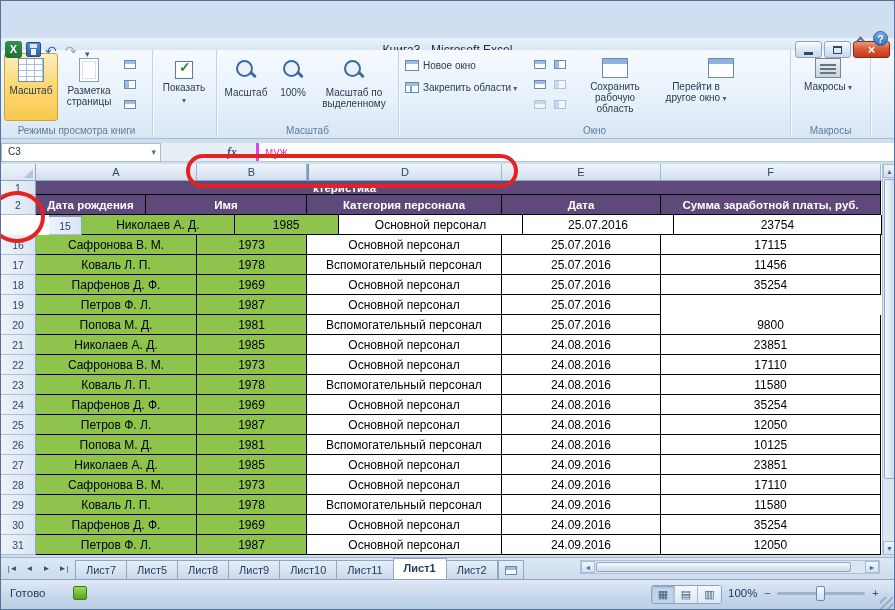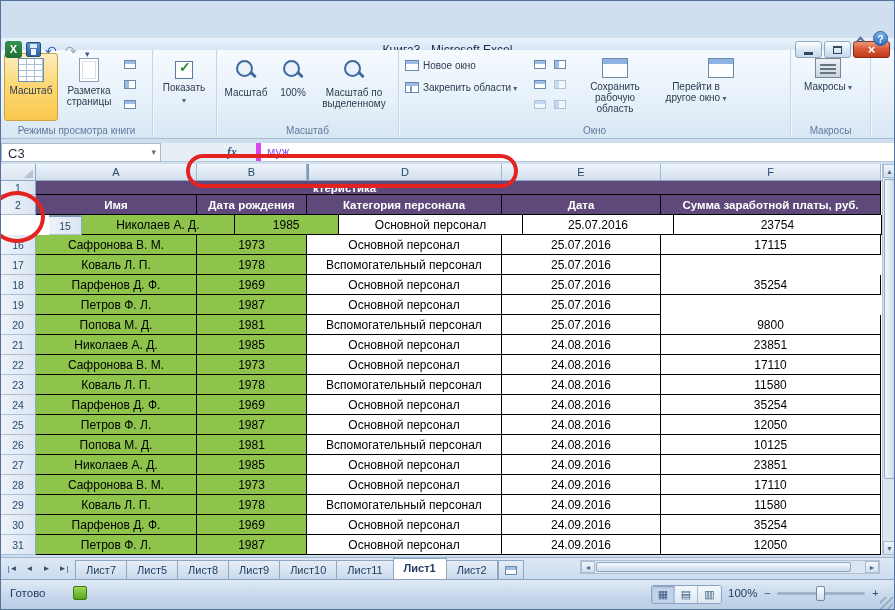--- a/index.html
+++ b/index.html
@@ -81,25 +81,25 @@
   .ic-freeze{width:14px;height:11px;border:1px solid #6b89ab;background:linear-gradient(#9dbde4 0 3px,#fff 3px);}
   .ic-freeze::after{content:"";position:absolute;left:4px;top:3px;bottom:0;width:2px;background:#6fa0d6;}
   .ic-tiny{width:12px;height:9px;border:1px solid #6b89ab;background:linear-gradient(#9dbde4 0 3px,#fff 3px);}
   .ic-tiny2{width:12px;height:9px;border:1px solid #6b89ab;background:linear-gradient(to right,#9dbde4 0 4px,#fff 4px);}
   .ic-macro{width:26px;height:20px;border:1px solid #7b8794;background:linear-gradient(#eef2f6,#c9d3de);}
   .ic-macro::before{content:"";position:absolute;left:4px;top:5px;right:4px;height:2px;background:#677482;box-shadow:0 4px 0 #677482,0 8px 0 #677482;}
 
   
   .fbar{position:absolute;top:142px;left:0;width:100%;height:19px;background:#e7eef6;border-bottom:1px solid #b8c8da;display:flex;align-items:center;}
   .namebox{position:relative;width:160px;height:19px;background:#fff;border:1px solid #a9bccf;
-    font-size:13px;color:#1c2c40;padding:2px 18px 0 6px;}
+    font-size:10px;color:#1c2c40;padding:2px 18px 0 6px;}
   .namebox::after{content:"▾";position:absolute;right:4px;top:3px;font-size:9px;color:#54728f;}
   .fx{margin-left:66px;font-size:12px;color:#3c5majo;color:#3c5a7d;font-style:italic;font-family:"Liberation Serif",serif;font-weight:bold;}
-  .fvalue{position:absolute;left:255px;right:0;top:0;bottom:0;background:#fff;border-left:5px solid #d946ef;
-    font-size:12px;color:#8b5cf6;padding:2px 3px 0 6px;}
+  .fvalue{position:absolute;left:255px;right:0;top:0;bottom:0;background:#fff;border-left:3px solid #d946ef;
+    font-size:12px;color:#ec4899;padding:2px 3px 0 6px;}
 
   
   .gridwrap{position:absolute;top:163px;left:0;width:881px;background:#fff;}
   .colheads{display:flex;height:17px;border-bottom:1px solid #8ea8c4;}
   .corner{width:35px;height:100%;background:linear-gradient(#eef3fa,#dbe5f1);border-right:1px solid #8ea8c4;position:relative;}
   .corner::after{content:"";position:absolute;right:2px;bottom:2px;border-left:9px solid transparent;border-bottom:9px solid #b4c5d8;}
   .col-h{height:100%;background:linear-gradient(#eff4fb,#dde7f3 60%,#d3dfee);border-right:1px solid #9eb6ce;
     font-size:11px;color:#274a6d;display:flex;align-items:center;justify-content:center;}
   .col-h.hidden-left{border-left:2px solid #7f99b4;}
   .grid-row{display:flex;height:20px;}
@@ -321,22 +321,22 @@
         <div class="col-h" style="width: 159px;">E</div>
         <div class="col-h" style="width: 220px;">F</div>
       </div>
     <div id="gridRows">
         <div class="grid-row purple row1">
           <div class="rowhead">1</div>
           <div class="cell merged-title" style="width: 845px;">ктеристика</div>
         </div>
         <div class="grid-row purple">
           <div class="rowhead">2</div>
+          <div class="cell" style="width: 110px;">Дата рождения</div>
           <div class="cell" style="width: 161px;">Имя</div>
-          <div class="cell" style="width: 110px;">Дата рождения</div>
           <div class="cell" style="width: 195px;">Категория персонала</div>
           <div class="cell" style="width: 159px; text-align: right;">Дата</div>
           <div class="cell" style="width: 220px;">Сумма заработной платы, руб.</div>
         </div>
         <div class="grid-row data">
           <div class="rowhead hidden-top">15</div>
           <div class="cell green" style="width: 161px;">Николаев А. Д.</div>
           <div class="cell green" style="width: 110px;">1985</div>
           <div class="cell plain" style="width: 195px;">Основной персонал</div>
           <div class="cell plain" style="width: 159px;">25.07.2016</div>
@@ -349,20 +349,21 @@
           <div class="cell plain" style="width: 195px;">Основной персонал</div>
           <div class="cell plain" style="width: 159px;">25.07.2016</div>
           <div class="cell plain" style="width: 220px;">17115</div>
         </div>
         <div class="grid-row data">
           <div class="rowhead">17</div>
           <div class="cell green" style="width: 161px;">Коваль Л. П.</div>
           <div class="cell green" style="width: 110px;">1978</div>
           <div class="cell plain" style="width: 195px;">Вспомогательный персонал</div>
           <div class="cell plain" style="width: 159px;">25.07.2016</div>
+          <div class="cell plain" style="width: 220px;">11456</div>
         </div>
         <div class="grid-row data">
           <div class="rowhead">18</div>
           <div class="cell green" style="width: 161px;">Парфенов Д. Ф.</div>
           <div class="cell green" style="width: 110px;">1969</div>
           <div class="cell plain" style="width: 195px;">Основной персонал</div>
           <div class="cell plain" style="width: 159px;">25.07.2016</div>
           <div class="cell plain" style="width: 220px;">35254</div>
         </div>
         <div class="grid-row data">

